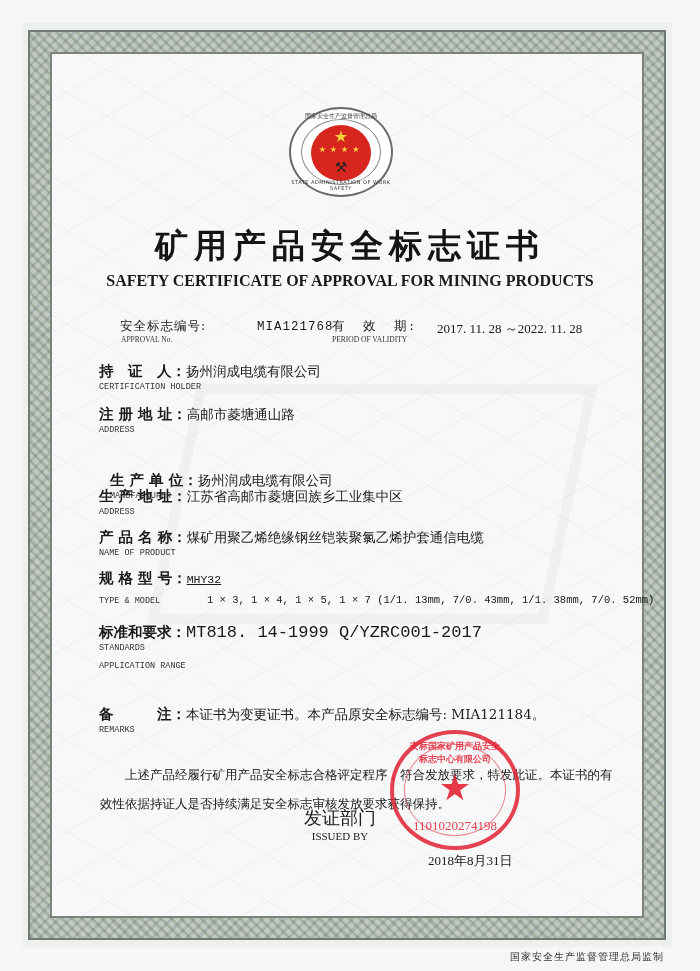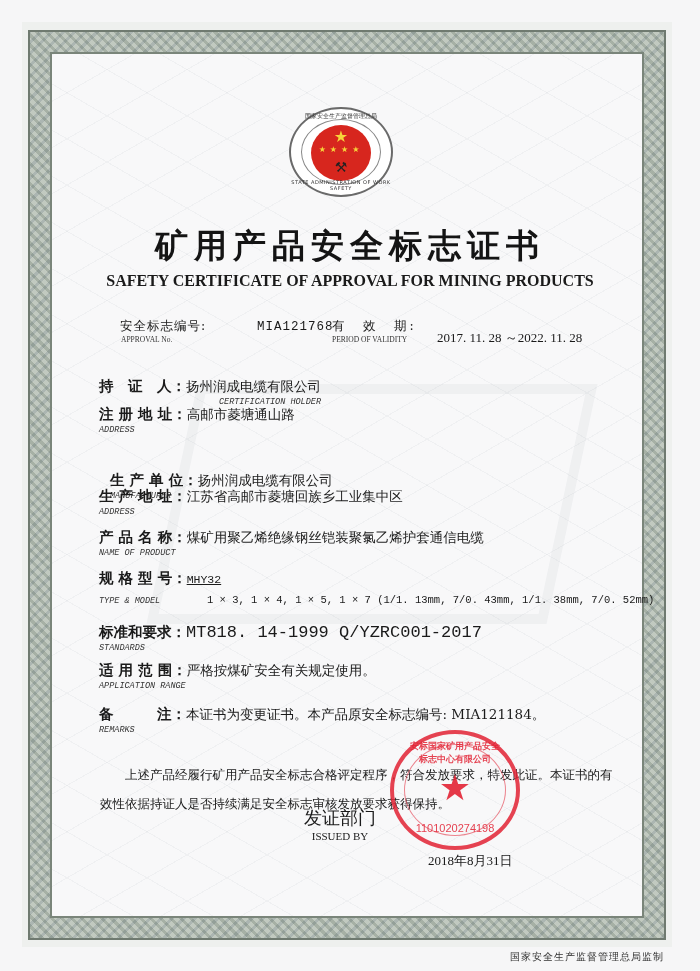--- a/index.html
+++ b/index.html
@@ -23,31 +23,31 @@
   .emblem .etext{position:absolute;left:0;right:0;bottom:4px;text-align:center;font-size:5px;color:#333;font-family:"DejaVu Sans",sans-serif;letter-spacing:.5px;}
   .emblem .ctext{position:absolute;left:0;right:0;top:3px;text-align:center;font-size:6px;color:#333;}
   .title-cn{position:absolute;left:100px;top:224px;width:500px;text-align:center;font-size:33px;font-weight:bold;letter-spacing:6px;color:#141414;}
   .title-en{position:absolute;left:100px;top:272px;width:500px;text-align:center;font-size:16px;font-weight:bold;color:#1a1a1a;font-family:"Liberation Serif",serif;}
   .meta-label{position:absolute;font-size:12.5px;letter-spacing:1px;}
   .meta-sub{position:absolute;font-size:7.5px;color:#333;font-family:"Liberation Serif",serif;}
   .mono{font-family:"Liberation Mono","DejaVu Sans Mono",monospace;}
   .field{position:absolute;left:99px;}
   .field .lbl{font-size:14.5px;font-weight:bold;letter-spacing:0;white-space:pre;}
   .field .val{font-size:13.5px;}
-  .field .sub{display:block;font-size:8.5px;color:#333;font-family:"Liberation Mono",monospace;margin-top:1px;font-style:italic;}
+  .field .sub{display:block;font-size:8.5px;color:#333;font-family:"Liberation Mono",monospace;margin-top:1px;}
   .row{white-space:nowrap;}
   .para{position:absolute;left:100px;top:760px;width:520px;font-size:12.5px;line-height:29px;}
   .issued-cn{position:absolute;left:300px;top:806px;width:80px;text-align:center;font-size:18px;font-family:"DejaVu Serif",serif;}
   .issued-en{position:absolute;left:300px;top:830px;width:80px;text-align:center;font-size:11px;font-family:"Liberation Serif",serif;}
   .date{position:absolute;left:428px;top:852px;font-size:13px;font-family:"Liberation Serif",serif;}
   .seal{position:absolute;left:390px;top:730px;width:130px;height:120px;border-radius:50%;border:4px solid rgba(226,34,52,.85);box-sizing:border-box;}
   .seal .inner{position:absolute;left:10px;top:10px;right:10px;bottom:10px;border-radius:50%;border:1px solid rgba(226,34,52,.55);}
   .seal .sstar{position:absolute;left:0;right:0;top:36px;text-align:center;color:rgba(226,34,52,.9);font-size:36px;line-height:36px;}
   .seal .stext{position:absolute;left:14px;right:14px;top:6px;text-align:center;color:rgba(226,34,52,.85);font-size:9px;font-weight:bold;}
-  .seal .snum{position:absolute;left:0;right:0;bottom:12px;text-align:center;color:rgba(226,34,52,.85);font-size:11px;font-family:Liberation Sans, sans-serif;margin-top:32px;}
+  .seal .snum{position:absolute;left:0;right:0;bottom:12px;text-align:center;color:rgba(226,34,52,.85);font-size:13px;font-family:Liberation Serif, serif;margin-top:32px;}
   .footer{position:absolute;right:36px;top:950px;font-size:10px;color:#333;letter-spacing:1px;}
 </style>
 </head>
 <body>
 
 <div class="sheet"></div>
 <div class="border-outer"></div>
 <div class="border-inner">
   <div class="watermark" style="left:120px;top:330px;"></div>
 </div>
@@ -65,23 +65,23 @@
 
 <div class="title-cn">矿用产品安全标志证书</div>
 <div class="title-en">SAFETY CERTIFICATE OF APPROVAL FOR MINING PRODUCTS</div>
 
 <div class="meta-label" style="left:120px;top:318px;">安全标志编号:</div>
 <div class="meta-sub" style="left:121px;top:335px;">APPROVAL No.</div>
 <div class="meta-label mono" style="left:213px;top:320px;font-size:12.5px;padding-left:44px;">MIA121768</div>
 
 <div class="meta-label" style="left:332px;top:318px;letter-spacing:3px;">有　效　期:</div>
 <div class="meta-sub" style="left:332px;top:335px;">PERIOD OF VALIDITY</div>
-<div class="meta-label" style="left:437px;top:329px;font-family:'Liberation Serif',serif;font-size:13px;letter-spacing:0;">2017. 11. 28 ～2022. 11. 28</div>
+<div class="meta-label" style="left:437px;top:320px;font-family:'Liberation Serif',serif;font-size:13px;letter-spacing:0;">2017. 11. 28 ～2022. 11. 28</div>
 
-<div class="field" style="top:376px;text-align:right;">
+<div class="field" style="top:361px;">
   <div class="row"><span class="lbl">持　证　人：</span><span class="val">扬州润成电缆有限公司</span></div>
   <span class="sub">CERTIFICATION HOLDER</span>
 </div>
 <div class="field" style="top:404px;">
   <div class="row"><span class="lbl">注 册 地 址：</span><span class="val">高邮市菱塘通山路</span></div>
   <span class="sub">ADDRESS</span>
 </div>
 <div class="field" style="top:470px;margin-left:11px;">
   <div class="row"><span class="lbl">生 产 单 位：</span><span class="val">扬州润成电缆有限公司</span></div>
   <span class="sub">MANUFACTURER</span>
@@ -96,21 +96,20 @@
 </div>
 <div class="field" style="top:568px;">
   <div class="row"><span class="lbl">规 格 型 号：</span><span class="val mono" style="font-size:11.5px;text-decoration:underline;">MHY32</span></div>
   <div class="row"><span class="sub" style="display:inline-block;width:108px;">TYPE &amp; MODEL</span><span class="mono" style="font-size:10.5px;">1 × 3, 1 × 4, 1 × 5, 1 × 7 (1/1. 13mm, 7/0. 43mm, 1/1. 38mm, 7/0. 52mm)</span></div>
 </div>
 <div class="field" style="top:622px;">
   <div class="row"><span class="lbl">标准和要求：</span><span class="val mono" style="font-size:17px;">MT818. 14-1999 Q/YZRC001-2017</span></div>
   <span class="sub">STANDARDS</span>
 </div>
 <div class="field" style="top:660px;">
-  <div class="row"><span class="lbl">适 用 范 围：</span><span class="val">严格按煤矿安全有关规定使用。</span></div>
   <span class="sub">APPLICATION RANGE</span>
 </div>
 <div class="field" style="top:704px;">
   <div class="row"><span class="lbl">备　　　注：</span><span class="val">本证书为变更证书。本产品原安全标志编号: MIA121184。</span></div>
   <span class="sub">REMARKS</span>
 </div>
 
 <div class="para">　　上述产品经履行矿用产品安全标志合格评定程序，符合发放要求，特发此证。本证书的有效性依据持证人是否持续满足安全标志审核发放要求获得保持。</div>
 
 <div class="issued-cn">发证部门</div>

